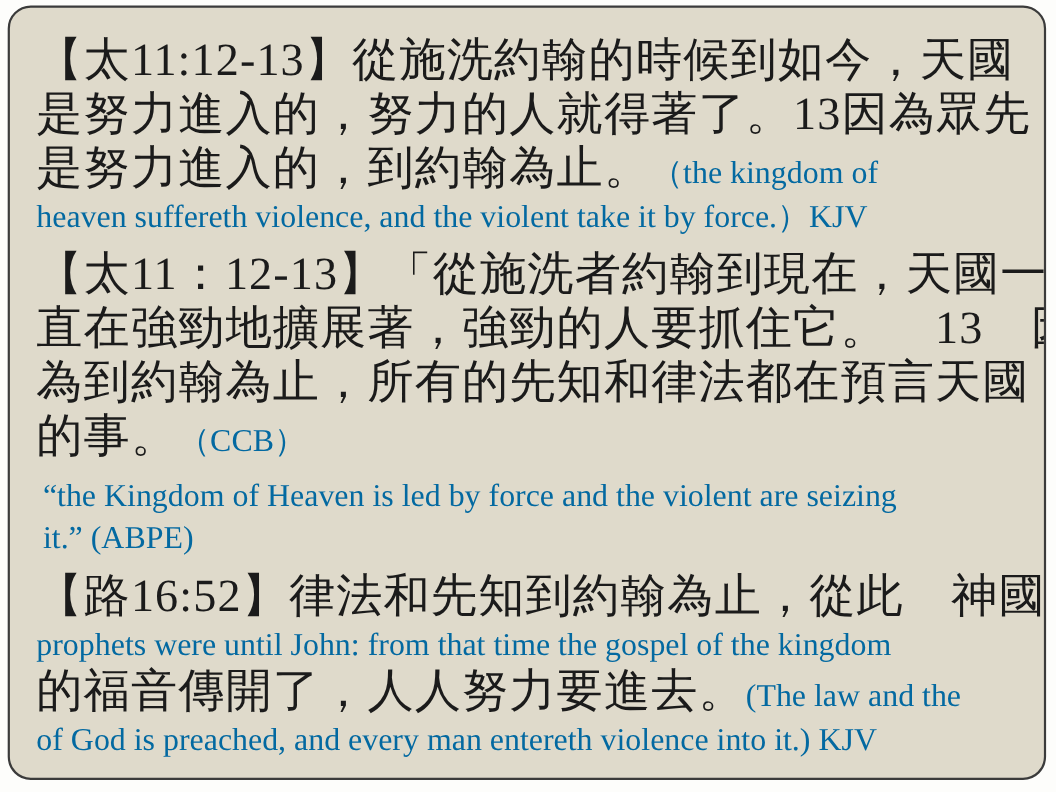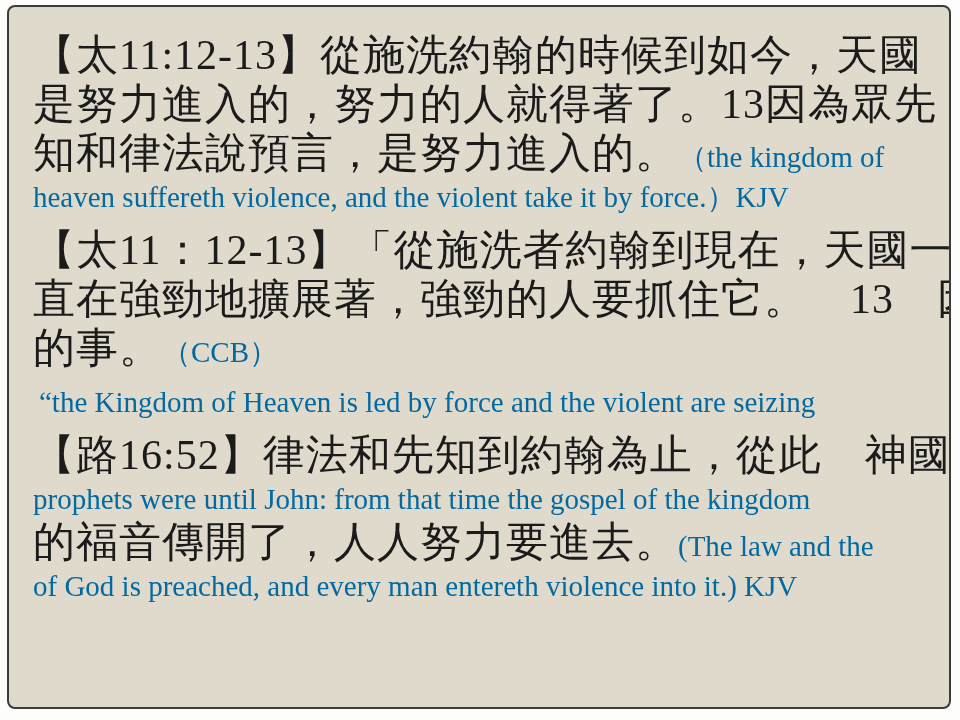--- a/index.html
+++ b/index.html
@@ -18,21 +18,21 @@
   }
   .frame {
     position: absolute;
     left: 7px;
     top: 5px;
     width: 944px;
     height: 704px;
     box-sizing: border-box;
     background: #dfdacb;
     border: 2px solid #3b3b3b;
-    border-radius: 8px;
+    border-radius: 21px;
     padding: 24px 18px 0 24px;
     overflow: hidden;
   }
   .para { margin: 0 0 10px 0; }
   .para.quote-en { padding-left: 6px; }
   .line { white-space: nowrap; }
   .cn {
     font-size: 42px;
     line-height: 49px;
     letter-spacing: 1px;
@@ -54,42 +54,48 @@
   <div class="frame">
 
     <div class="para">
       <div class="line">
         <span class="cn">【太11:12-13】從施洗約翰的時候到如今，天國</span>
       </div>
       <div class="line">
         <span class="cn">是努力進入的，努力的人就得著了。13因為眾先</span>
       </div>
       <div class="line">
-        <span class="cn">知和律法說預言，是努力進入的。</span><span class="en">（the kingdom of</span>
+        <span class="cn">是努力進入的，到約翰為止。</span><span class="en">（the kingdom of</span>
       </div>
       <div class="line">
         <span class="en">heaven suffereth violence, and the violent take it by force.）KJV</span>
       </div>
     </div>
 
     <div class="para">
       <div class="line">
         <span class="cn">【太11：12-13】「從施洗者約翰到現在，天國一</span>
       </div>
       <div class="line">
         <span class="cn">直在強勁地擴展著，強勁的人要抓住它。　13　因</span>
       </div>
       <div class="line">
+        <span class="cn">為到約翰為止，所有的先知和律法都在預言天國</span>
+      </div>
+      <div class="line">
         <span class="cn">的事。</span><span class="en">（CCB）</span>
       </div>
     </div>
 
     <div class="para quote-en">
       <div class="line">
         <span class="en">“the Kingdom of Heaven is led by force and the violent are seizing</span>
+      </div>
+      <div class="line">
+        <span class="en">it.” (ABPE)</span>
       </div>
     </div>
 
     <div class="para">
       <div class="line">
         <span class="cn">【路16:52】律法和先知到約翰為止，從此　神國</span>
       </div>
       <div class="line">
         <span class="en">prophets were until John: from that time the gospel of the kingdom</span>
       </div>

